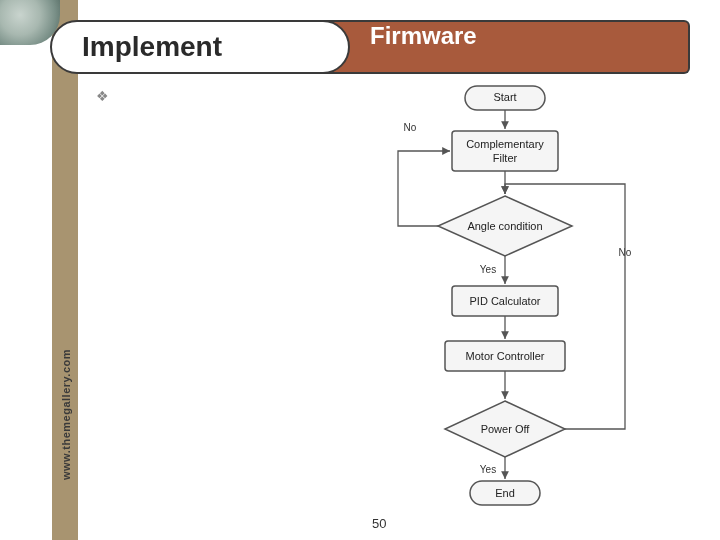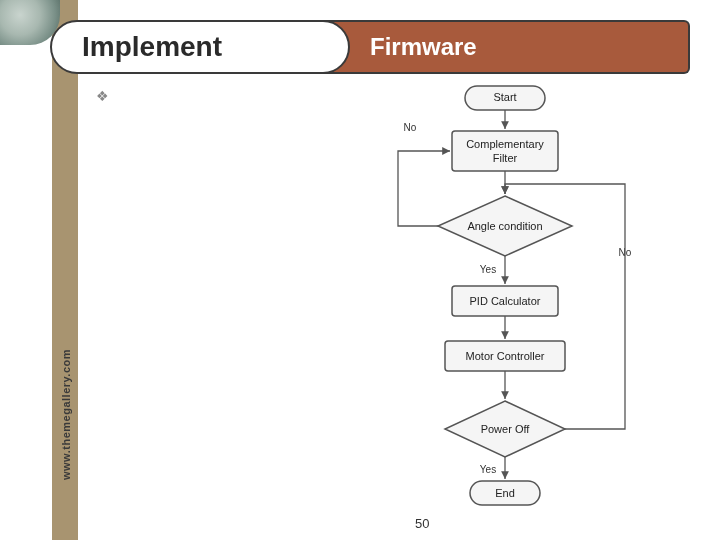--- a/index.html
+++ b/index.html
@@ -52,21 +52,20 @@
     position: relative;
   }
   .title-right {
     flex: 1;
     background: #a85a3c;
     border: 2px solid #3a3a3a;
     border-left: none;
     border-radius: 0 6px 6px 0;
     margin-left: -30px;
     display: flex;
-    align-items: center;
     padding-left: 50px;
     font-size: 24px;
     font-weight: bold;
     color: #ffffff;
   }
   .bullet-line {
     position: absolute;
     left: 96px;
     top: 88px;
     font-size: 18px;
@@ -85,21 +84,21 @@
     top: 480px;
     transform: rotate(-90deg);
     transform-origin: left top;
     font-size: 11px;
     font-weight: bold;
     color: #3a3a3a;
     letter-spacing: 0.5px;
   }
   .page-num {
     position: absolute;
-    left: 415px;
+    left: 372px;
     top: 516px;
     font-size: 13px;
     color: #333;
   }
   .flowchart {
     position: absolute;
     left: 350px;
     top: 81px;
     width: 330px;
     height: 430px;

